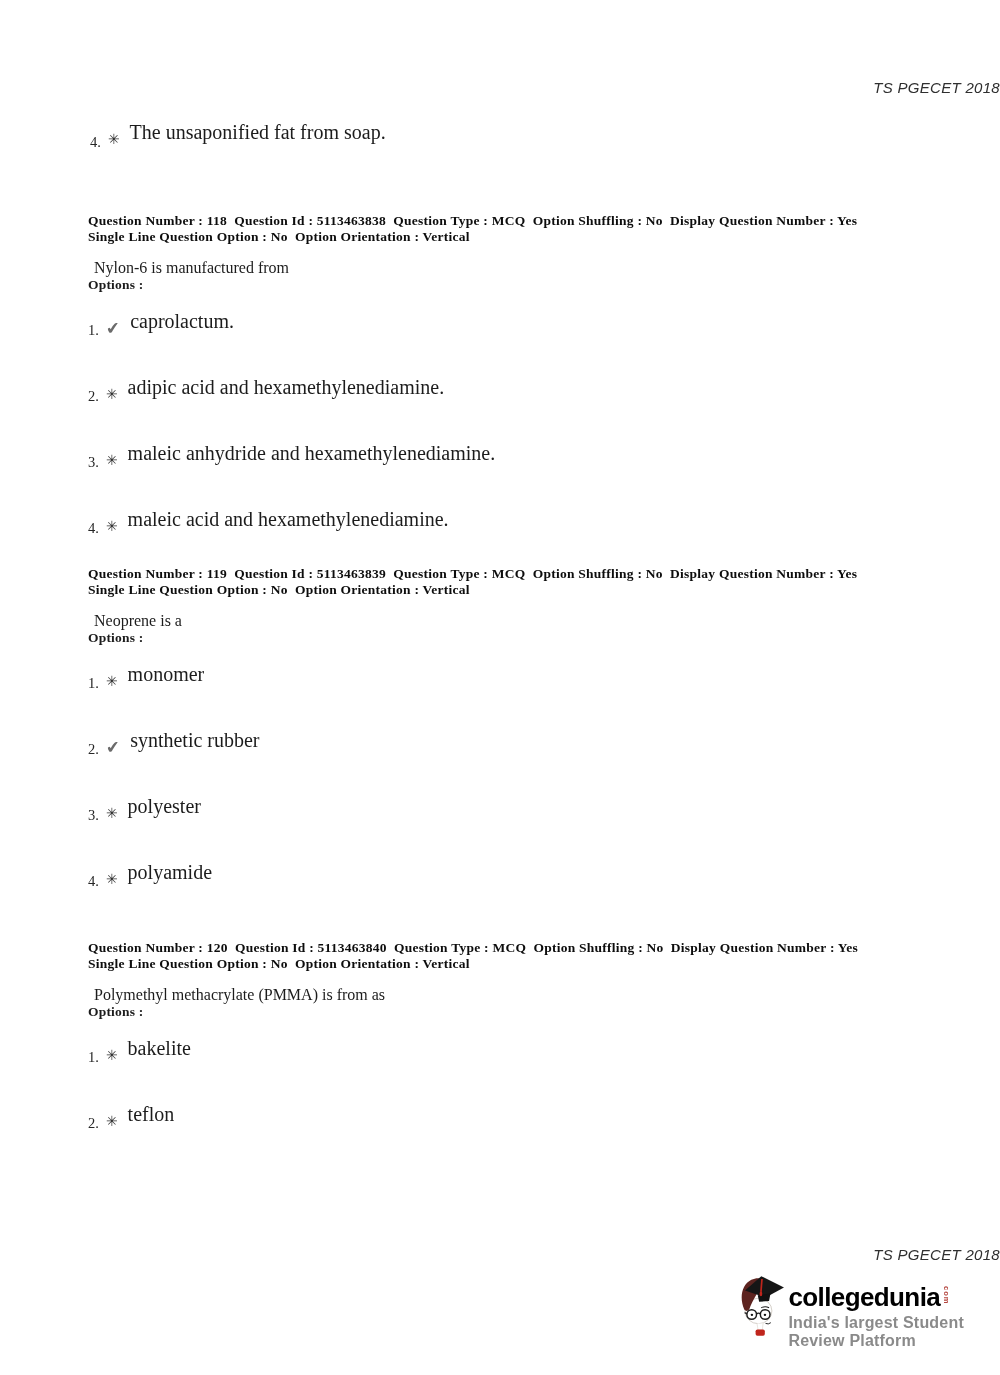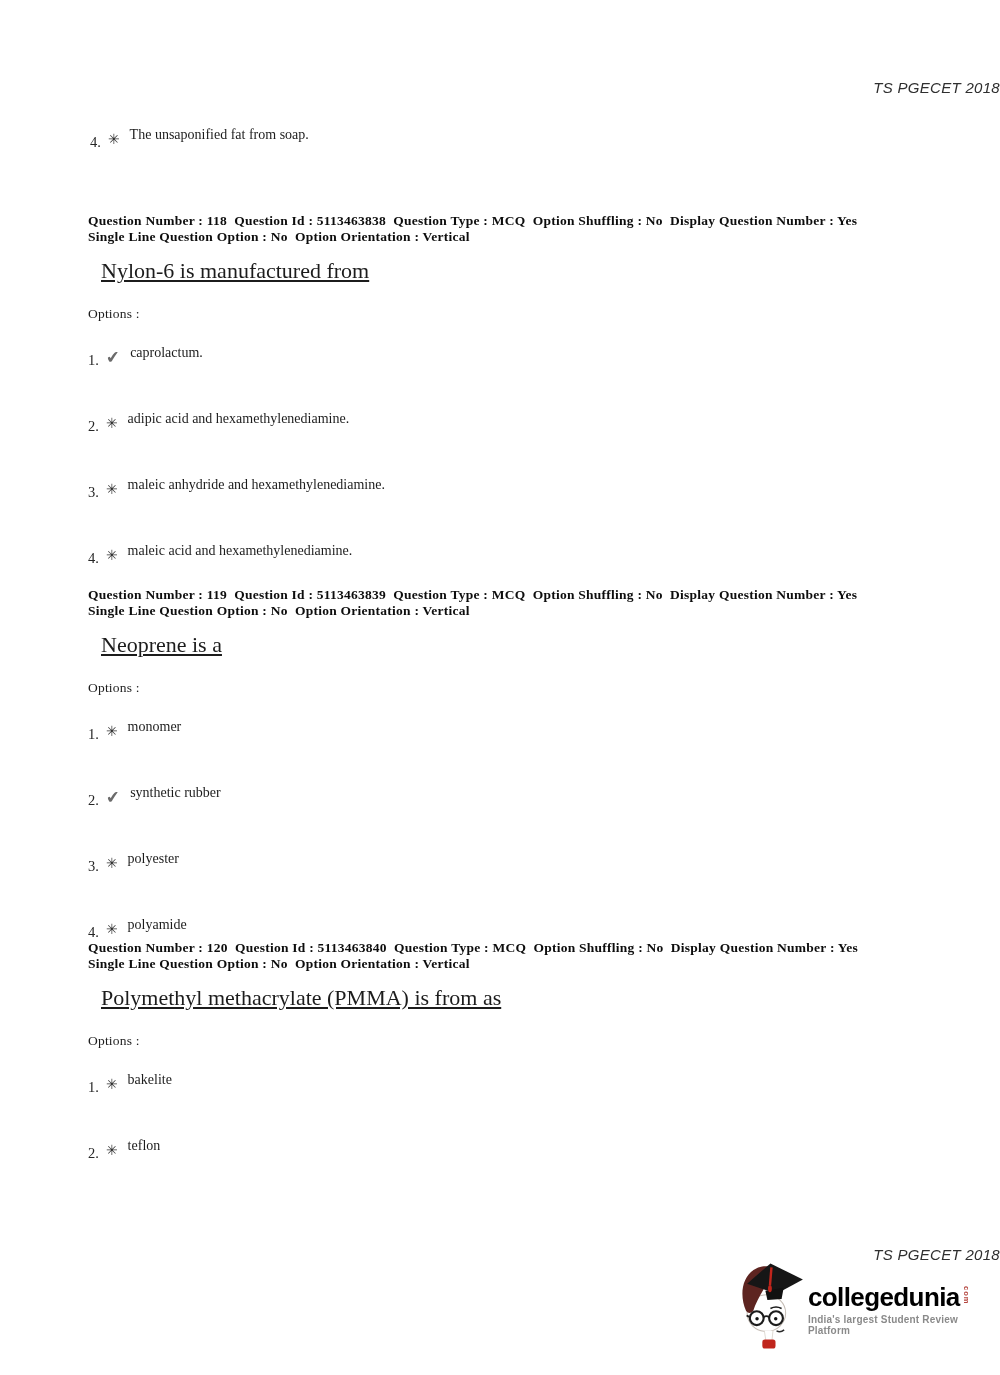--- a/index.html
+++ b/index.html
@@ -31,40 +31,38 @@
     left: 90px;
     top: 112px;
   }
 
   .qblock {
     position: absolute;
     left: 88px;
     right: 52px;
   }
   .qblock-118 { top: 213px; }
-  .qblock-119 { top: 587px; }
+  .qblock-119 { top: 566px; }
   .qblock-120 { top: 940px; }
 
   .meta-line {
     font-weight: bold;
     font-size: 13.5px;
     line-height: 16px;
     color: #0d0d0d;
     white-space: pre-wrap;
     letter-spacing: 0.25px;
   }
   .qtext {
-    margin: 14px 0 0 13px;
-    font-size: 22px;
+    margin: 14px 0 0 6px;
+    font-size: 16px;
     line-height: 1.1;
-    text-decoration: underline;
   }
   .options-label {
-    margin-top: 23px;
-    font-weight: normal;
+    font-weight: bold;
     font-size: 13.5px;
     letter-spacing: 0.2px;
   }
   .options { margin-top: 8px; }
 
   .option-row {
     display: flex;
     align-items: flex-end;
     height: 37px;
   }
@@ -82,21 +80,21 @@
     margin: 0 10px 3px 7px;
   }
   .marker-wrong { color: #313131; }
   .marker-correct {
     color: #6b6b6b;
     font-size: 17px;
     margin-bottom: 1px;
     transform: rotate(-6deg);
   }
   .opt-text {
-    font-size: 14px;
+    font-size: 20px;
     line-height: 1;
     margin-bottom: 7px;
   }
 
   
   .logo {
     position: absolute;
     left: 740px;
     top: 1262px;
     display: flex;
@@ -119,21 +117,21 @@
     font-weight: bold;
     font-size: 7.5px;
     letter-spacing: 1px;
     color: #b3433c;
     margin-left: 2px;
     margin-top: 2px;
   }
   .tagline {
     font-family: "Liberation Sans", sans-serif;
     font-weight: bold;
-    font-size: 10px;
+    font-size: 16px;
     color: #8a8a8a;
     margin-top: 4px;
     letter-spacing: 0.2px;
   }
 </style>
 </head>
 <body>
 
 <div class="page">
 

